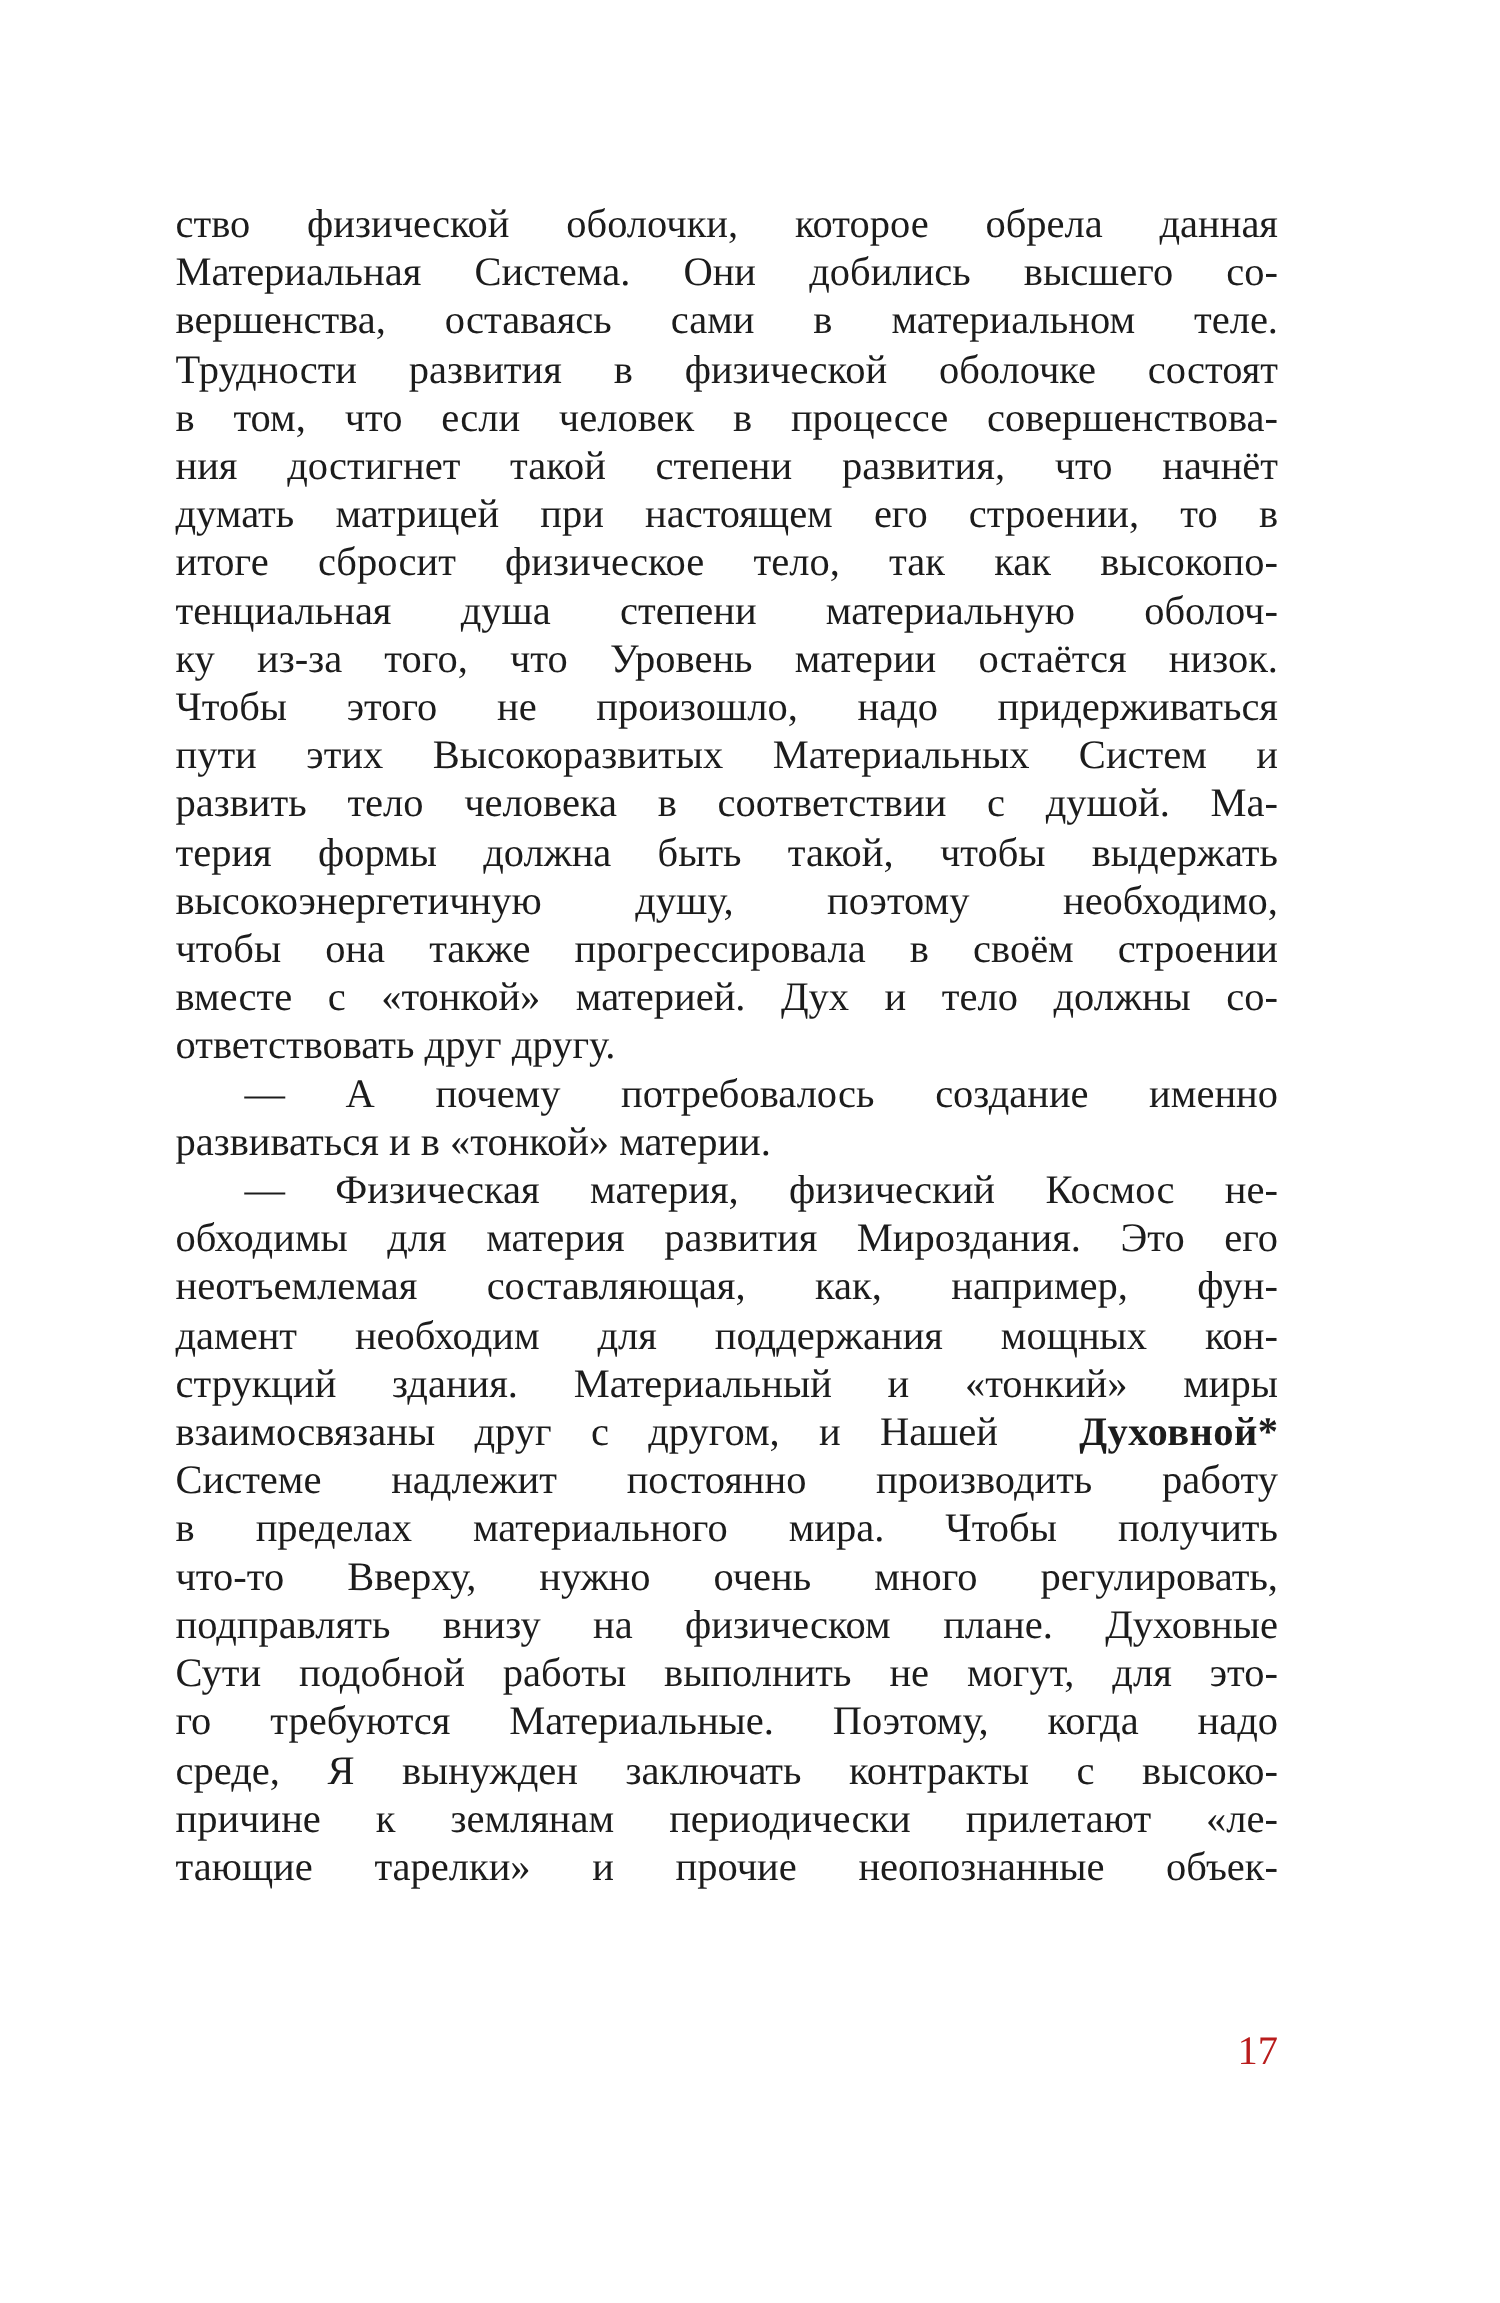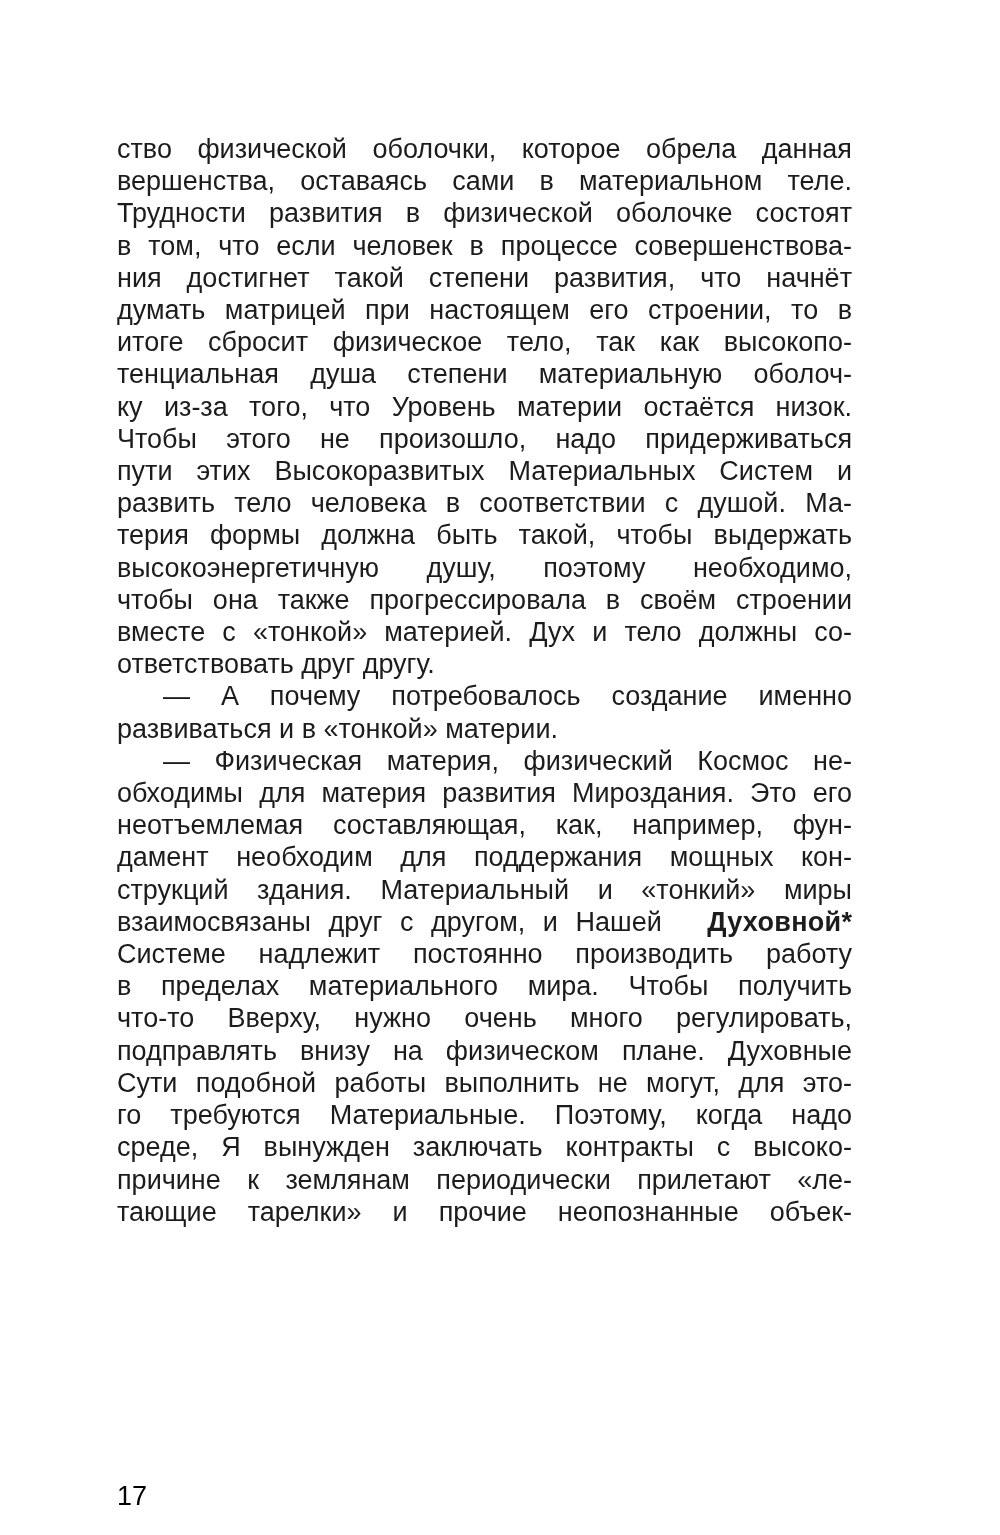--- a/index.html
+++ b/index.html
@@ -5,21 +5,21 @@
   html, body {
     margin: 0;
     padding: 0;
     background: #ffffff;
   }
   .page {
     position: relative;
     width: 1000px;
     height: 1535px;
     background: #ffffff;
-    font-family: Liberation Sans, sans-serif;
+    font-family: Liberation Serif, serif;
     color: #1c1c1c;
     overflow: hidden;
   }
   .text-block {
     position: absolute;
     left: 117px;
     top: 133px;
     width: 735px;
     font-size: 27px;
     line-height: 32.2px;
@@ -42,33 +42,35 @@
     font-weight: 700;
     letter-spacing: 0.3px;
     margin-left: 28px;
   }
   .star {
     font-weight: 700;
   }
   .page-number {
     position: absolute;
     left: 117px;
-    top: 1480px;
+    top: 1351px;
     width: 735px;
+    text-align: right;
     font-size: 27px;
     line-height: 32px;
-    color: #000000;
+    color: #b91c1c;
   }
 </style>
 </head>
 <body>
 
 <div class="page">
   <div class="text-block" id="text-block">
       <div class="line">ство физической оболочки, которое обрела данная</div>
+      <div class="line">Материальная Система. Они добились высшего со-</div>
       <div class="line">вершенства, оставаясь сами в материальном теле.</div>
       <div class="line">Трудности развития в физической оболочке состоят</div>
       <div class="line">в том, что если человек в процессе совершенствова-</div>
       <div class="line">ния достигнет такой степени развития, что начнёт</div>
       <div class="line">думать матрицей при настоящем его строении, то в</div>
       <div class="line">итоге сбросит физическое тело, так как высокопо-</div>
       <div class="line">тенциальная душа степени материальную оболоч-</div>
       <div class="line">ку из-за того, что Уровень материи остаётся низок.</div>
       <div class="line">Чтобы этого не произошло, надо придерживаться</div>
       <div class="line">пути этих Высокоразвитых Материальных Систем и</div>

